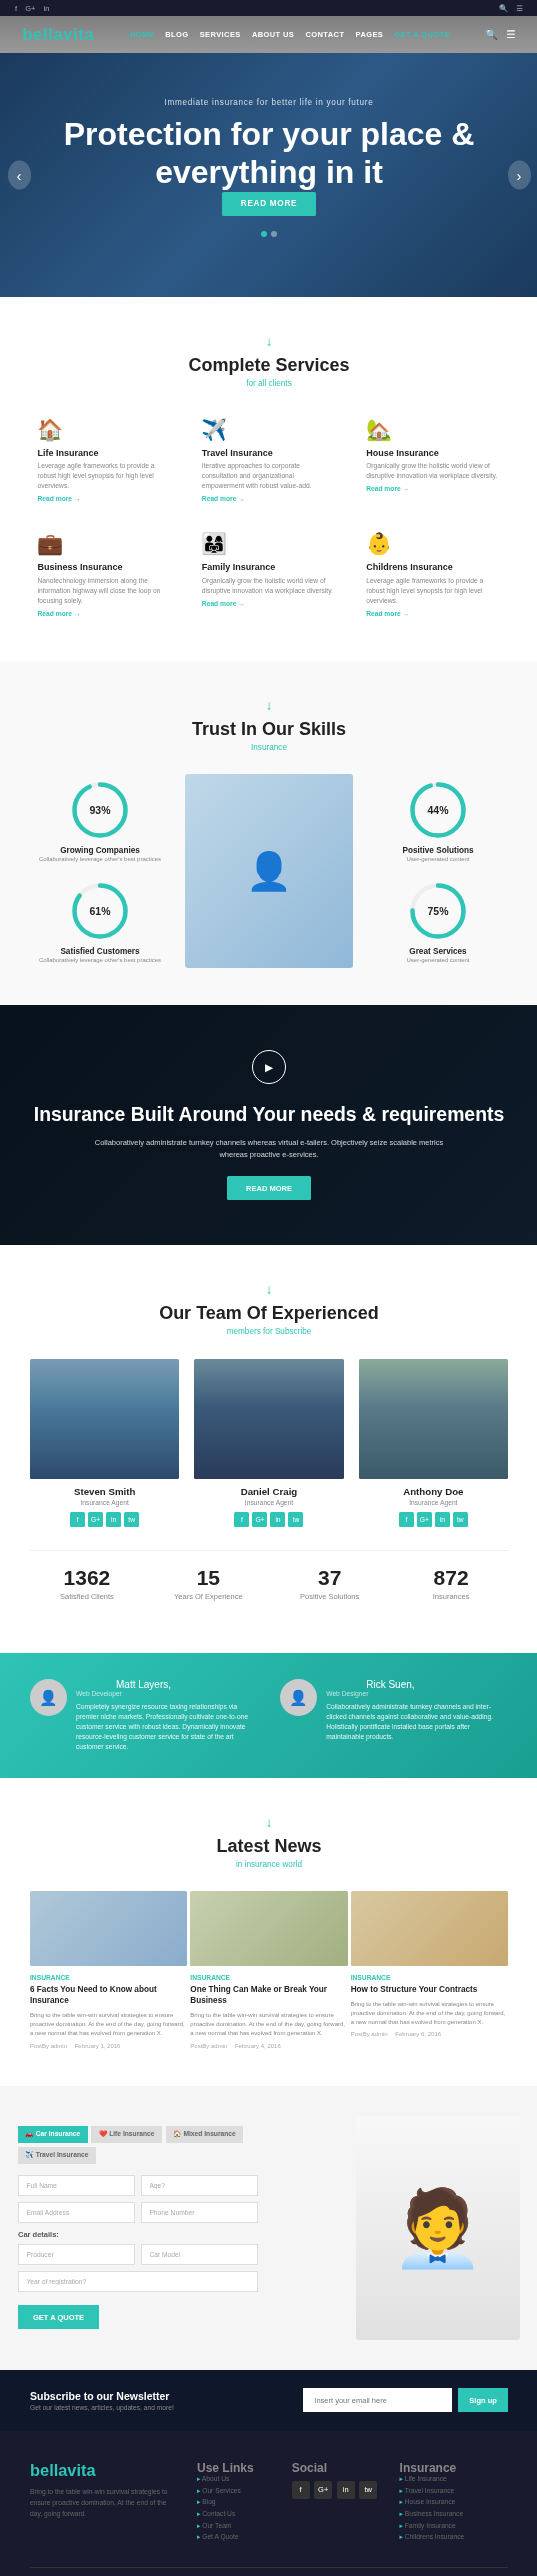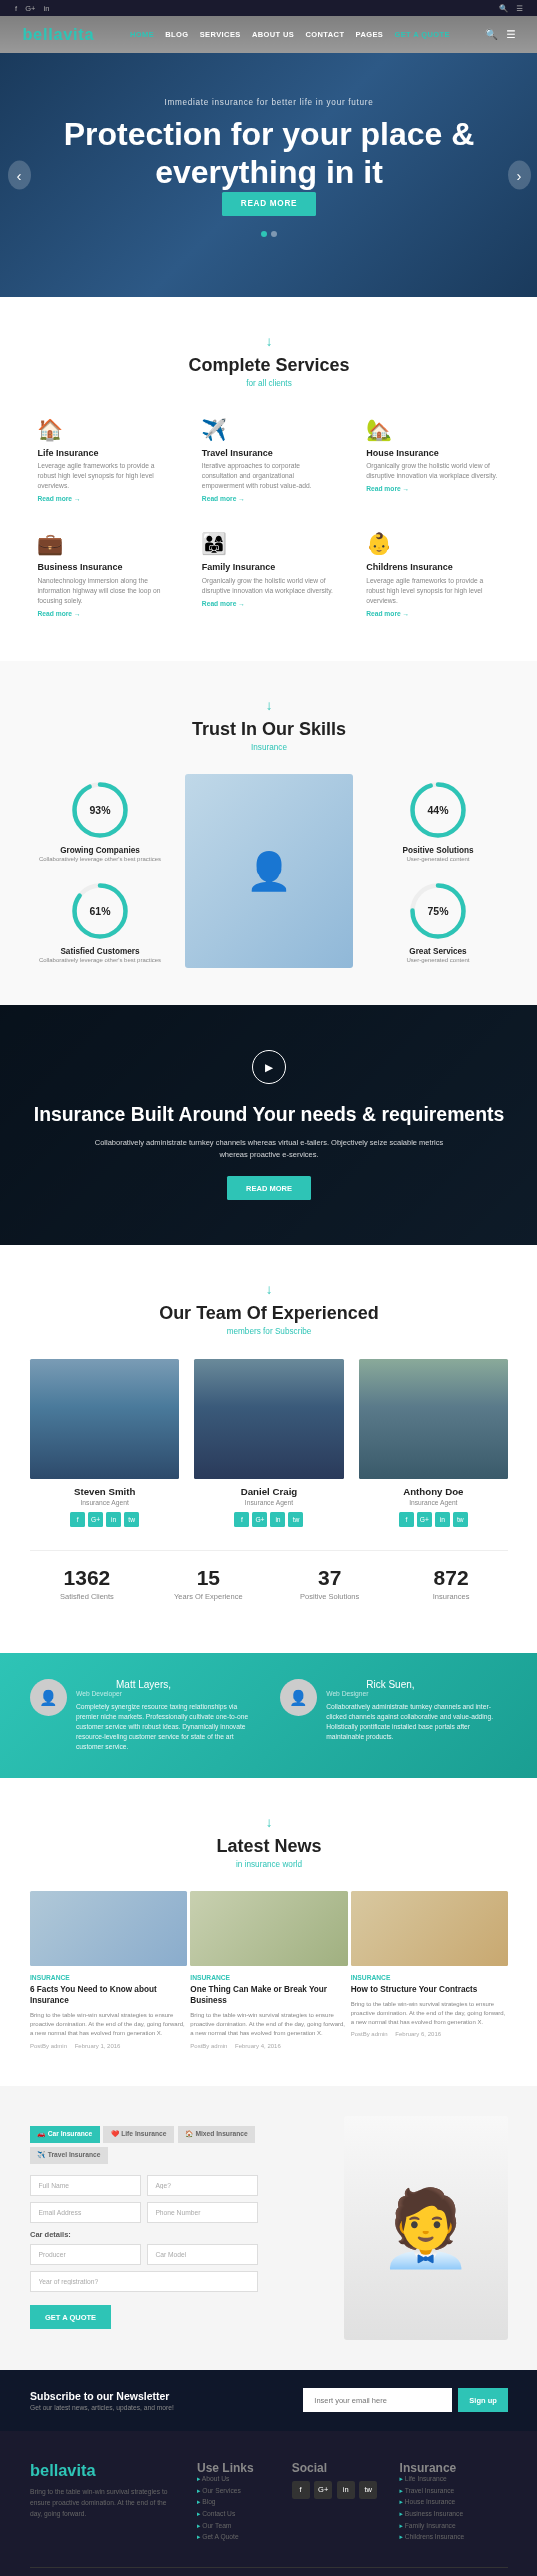--- a/index.html
+++ b/index.html
@@ -94,21 +94,21 @@
     .news-grid { display: grid; grid-template-columns: repeat(3, 1fr); gap: 3px; }
     .news-card { }
     .news-img-placeholder { width: 100%; height: 75px; margin-bottom: 7.5px; border-radius: 1.5px; }
     .news-tag { font-size: 6.7px; font-weight: bold; color: #2ec4b6; margin-bottom: 3px; }
     .news-card h3 { font-size: 8.2px; font-weight: bold; color: #222; margin-bottom: 4.5px; line-height: 1.4; }
     .news-card p { font-size: 6px; color: #888; line-height: 1.5; margin-bottom: 4.5px; }
     .news-meta { font-size: 6px; color: #aaa; }
     .news-meta span { margin-right: 6px; }
 
     
-    .quote-section { padding: 30px 30px; background: #f5f5f5; display: grid; grid-template-columns: 1fr 1fr; gap: 22.4px; align-items: center; }
+    .quote-section { padding: 30px 18px; background: #f5f5f5; display: grid; grid-template-columns: 1fr 1fr; gap: 22.4px; align-items: center; }
     .quote-form { }
     .insurance-tabs { display: flex; gap: 3.7px; margin-bottom: 11.2px; flex-wrap: wrap; }
     .ins-tab { padding: 4.5px 7.5px; font-size: 6.7px; font-weight: bold; border: none; cursor: pointer; display: flex; align-items: center; gap: 3px; }
     .ins-tab.active { background: #2ec4b6; color: #fff; }
     .ins-tab.inactive { background: #ddd; color: #666; }
     .form-row { display: grid; grid-template-columns: 1fr 1fr; gap: 6px; margin-bottom: 6px; }
     .form-field { }
     .form-field input { width: 100%; padding: 6px 7.5px; border: 0.7px solid #ddd; font-size: 6.7px; background: #fff; }
     .form-field input::placeholder { color: #aaa; }
     .section-label { font-size: 7.5px; font-weight: bold; color: #555; margin: 7.5px 0 4.5px; }

